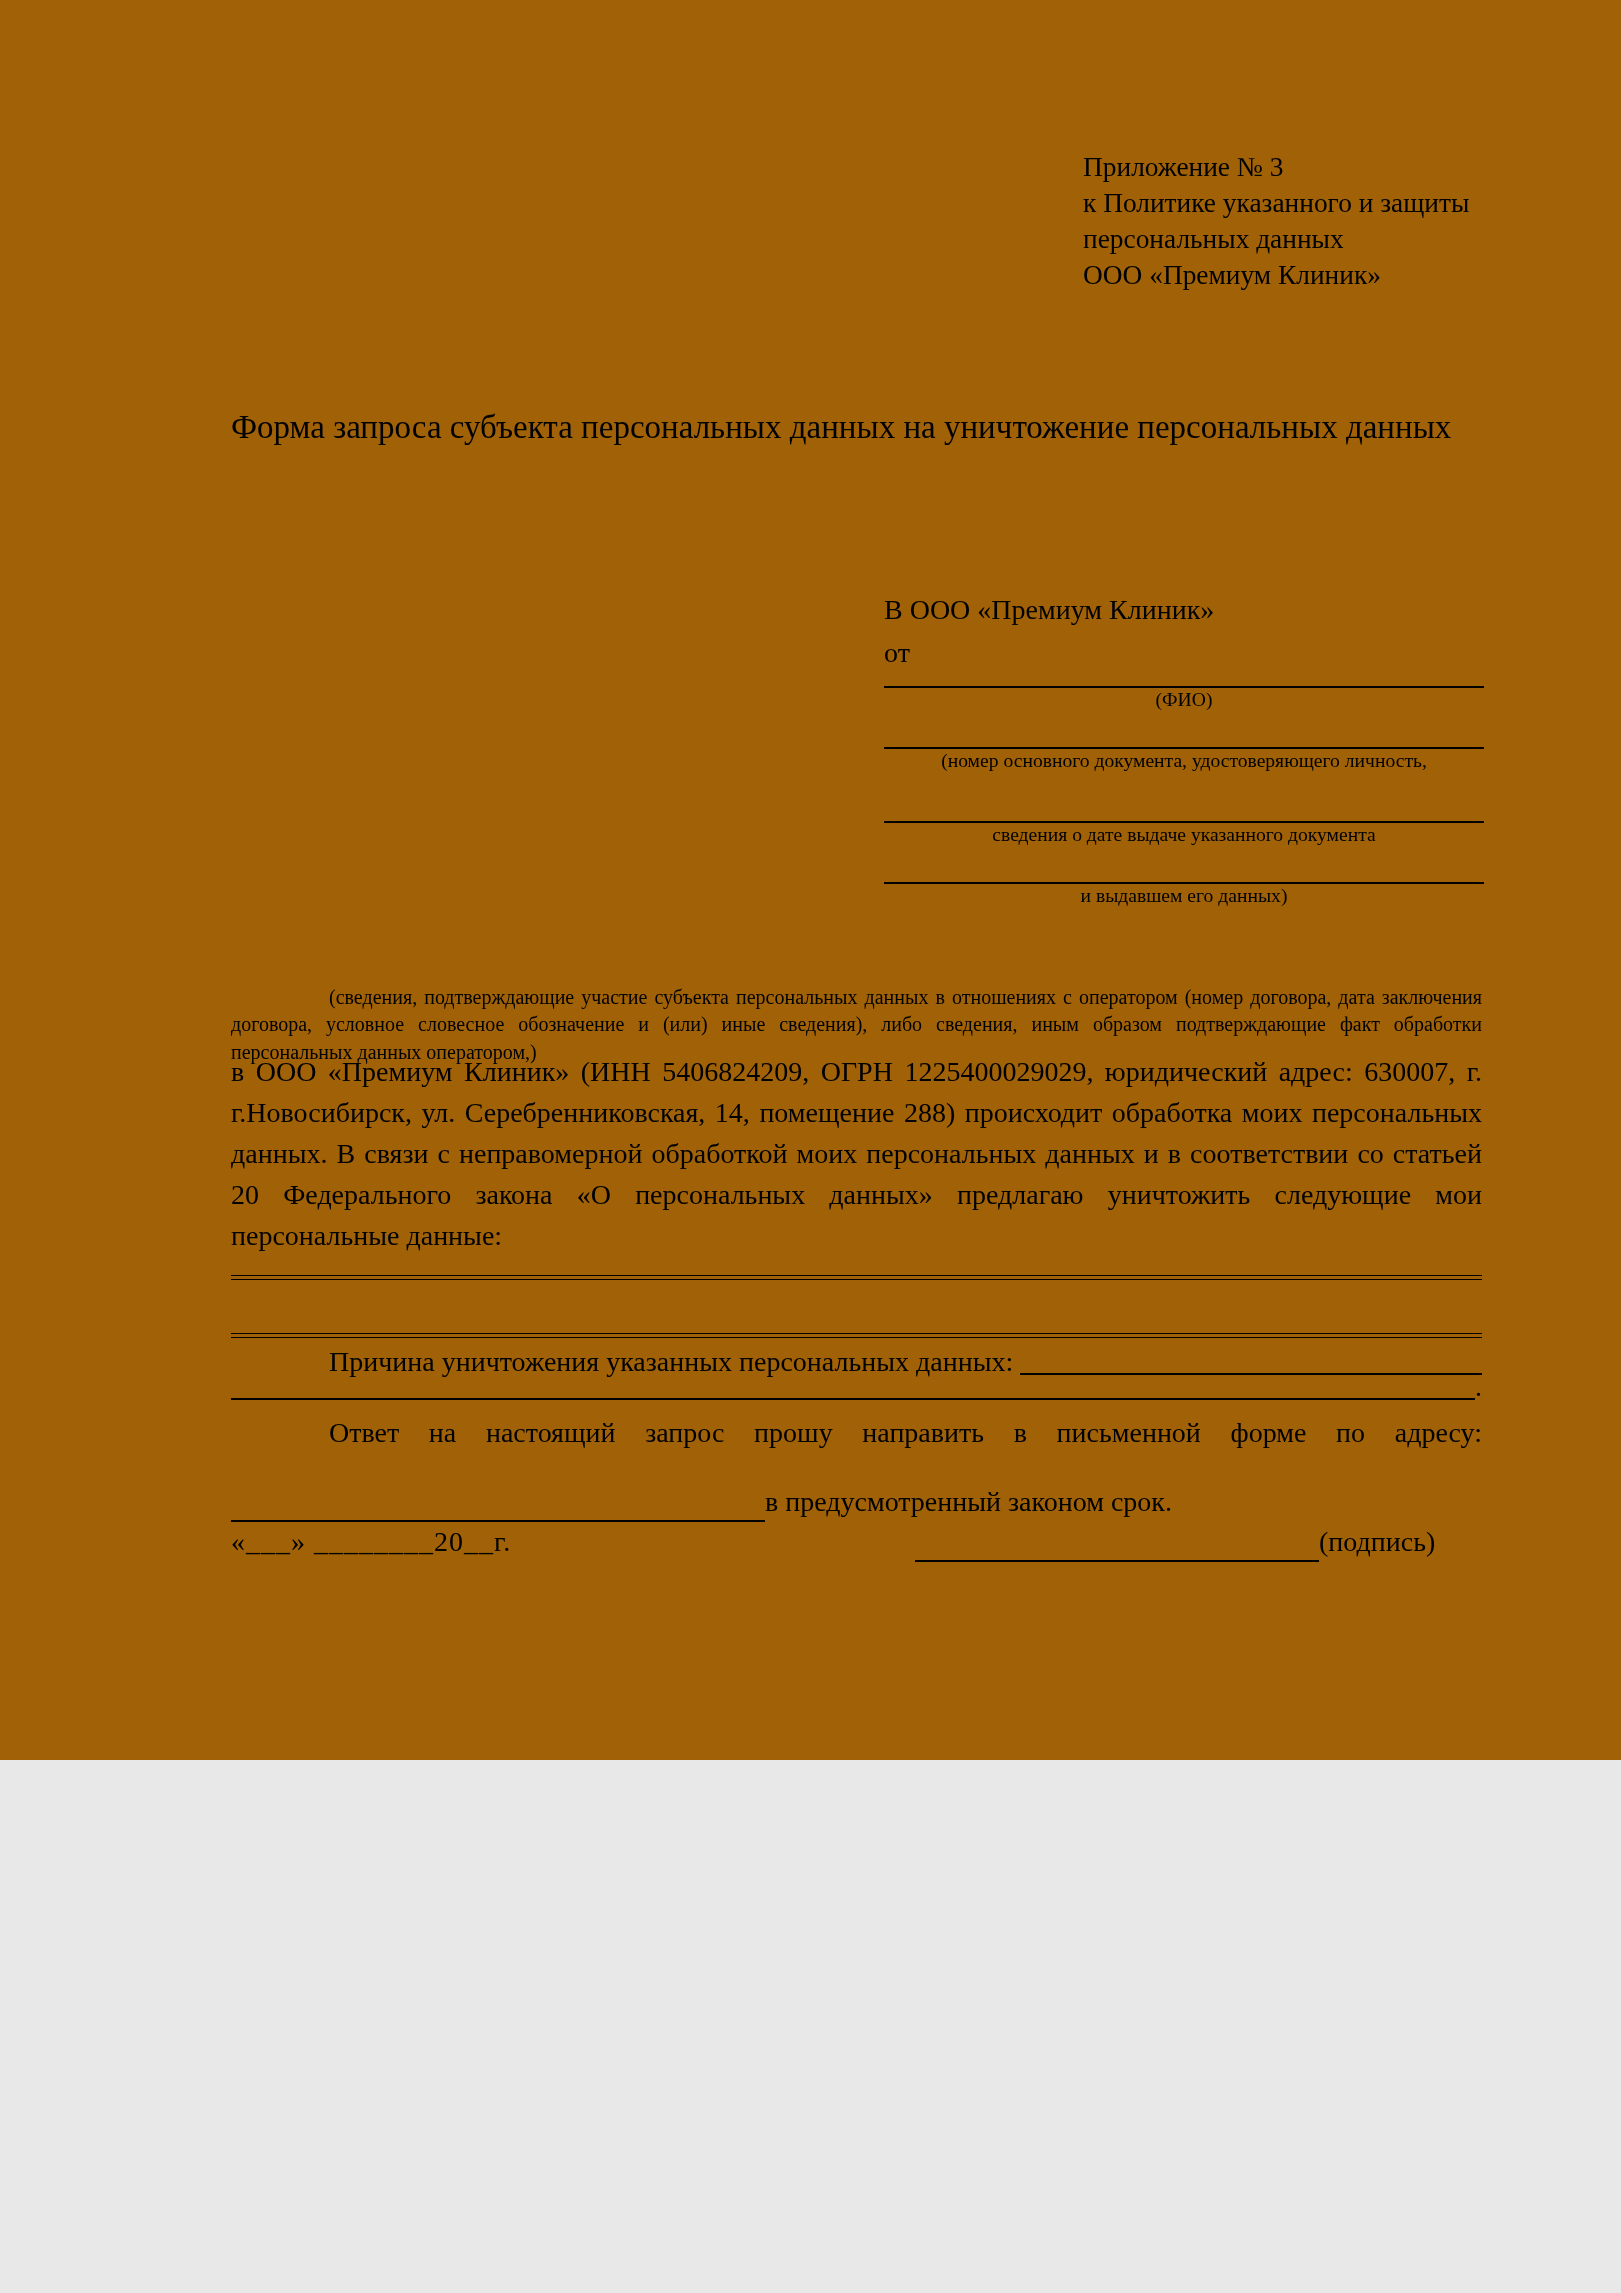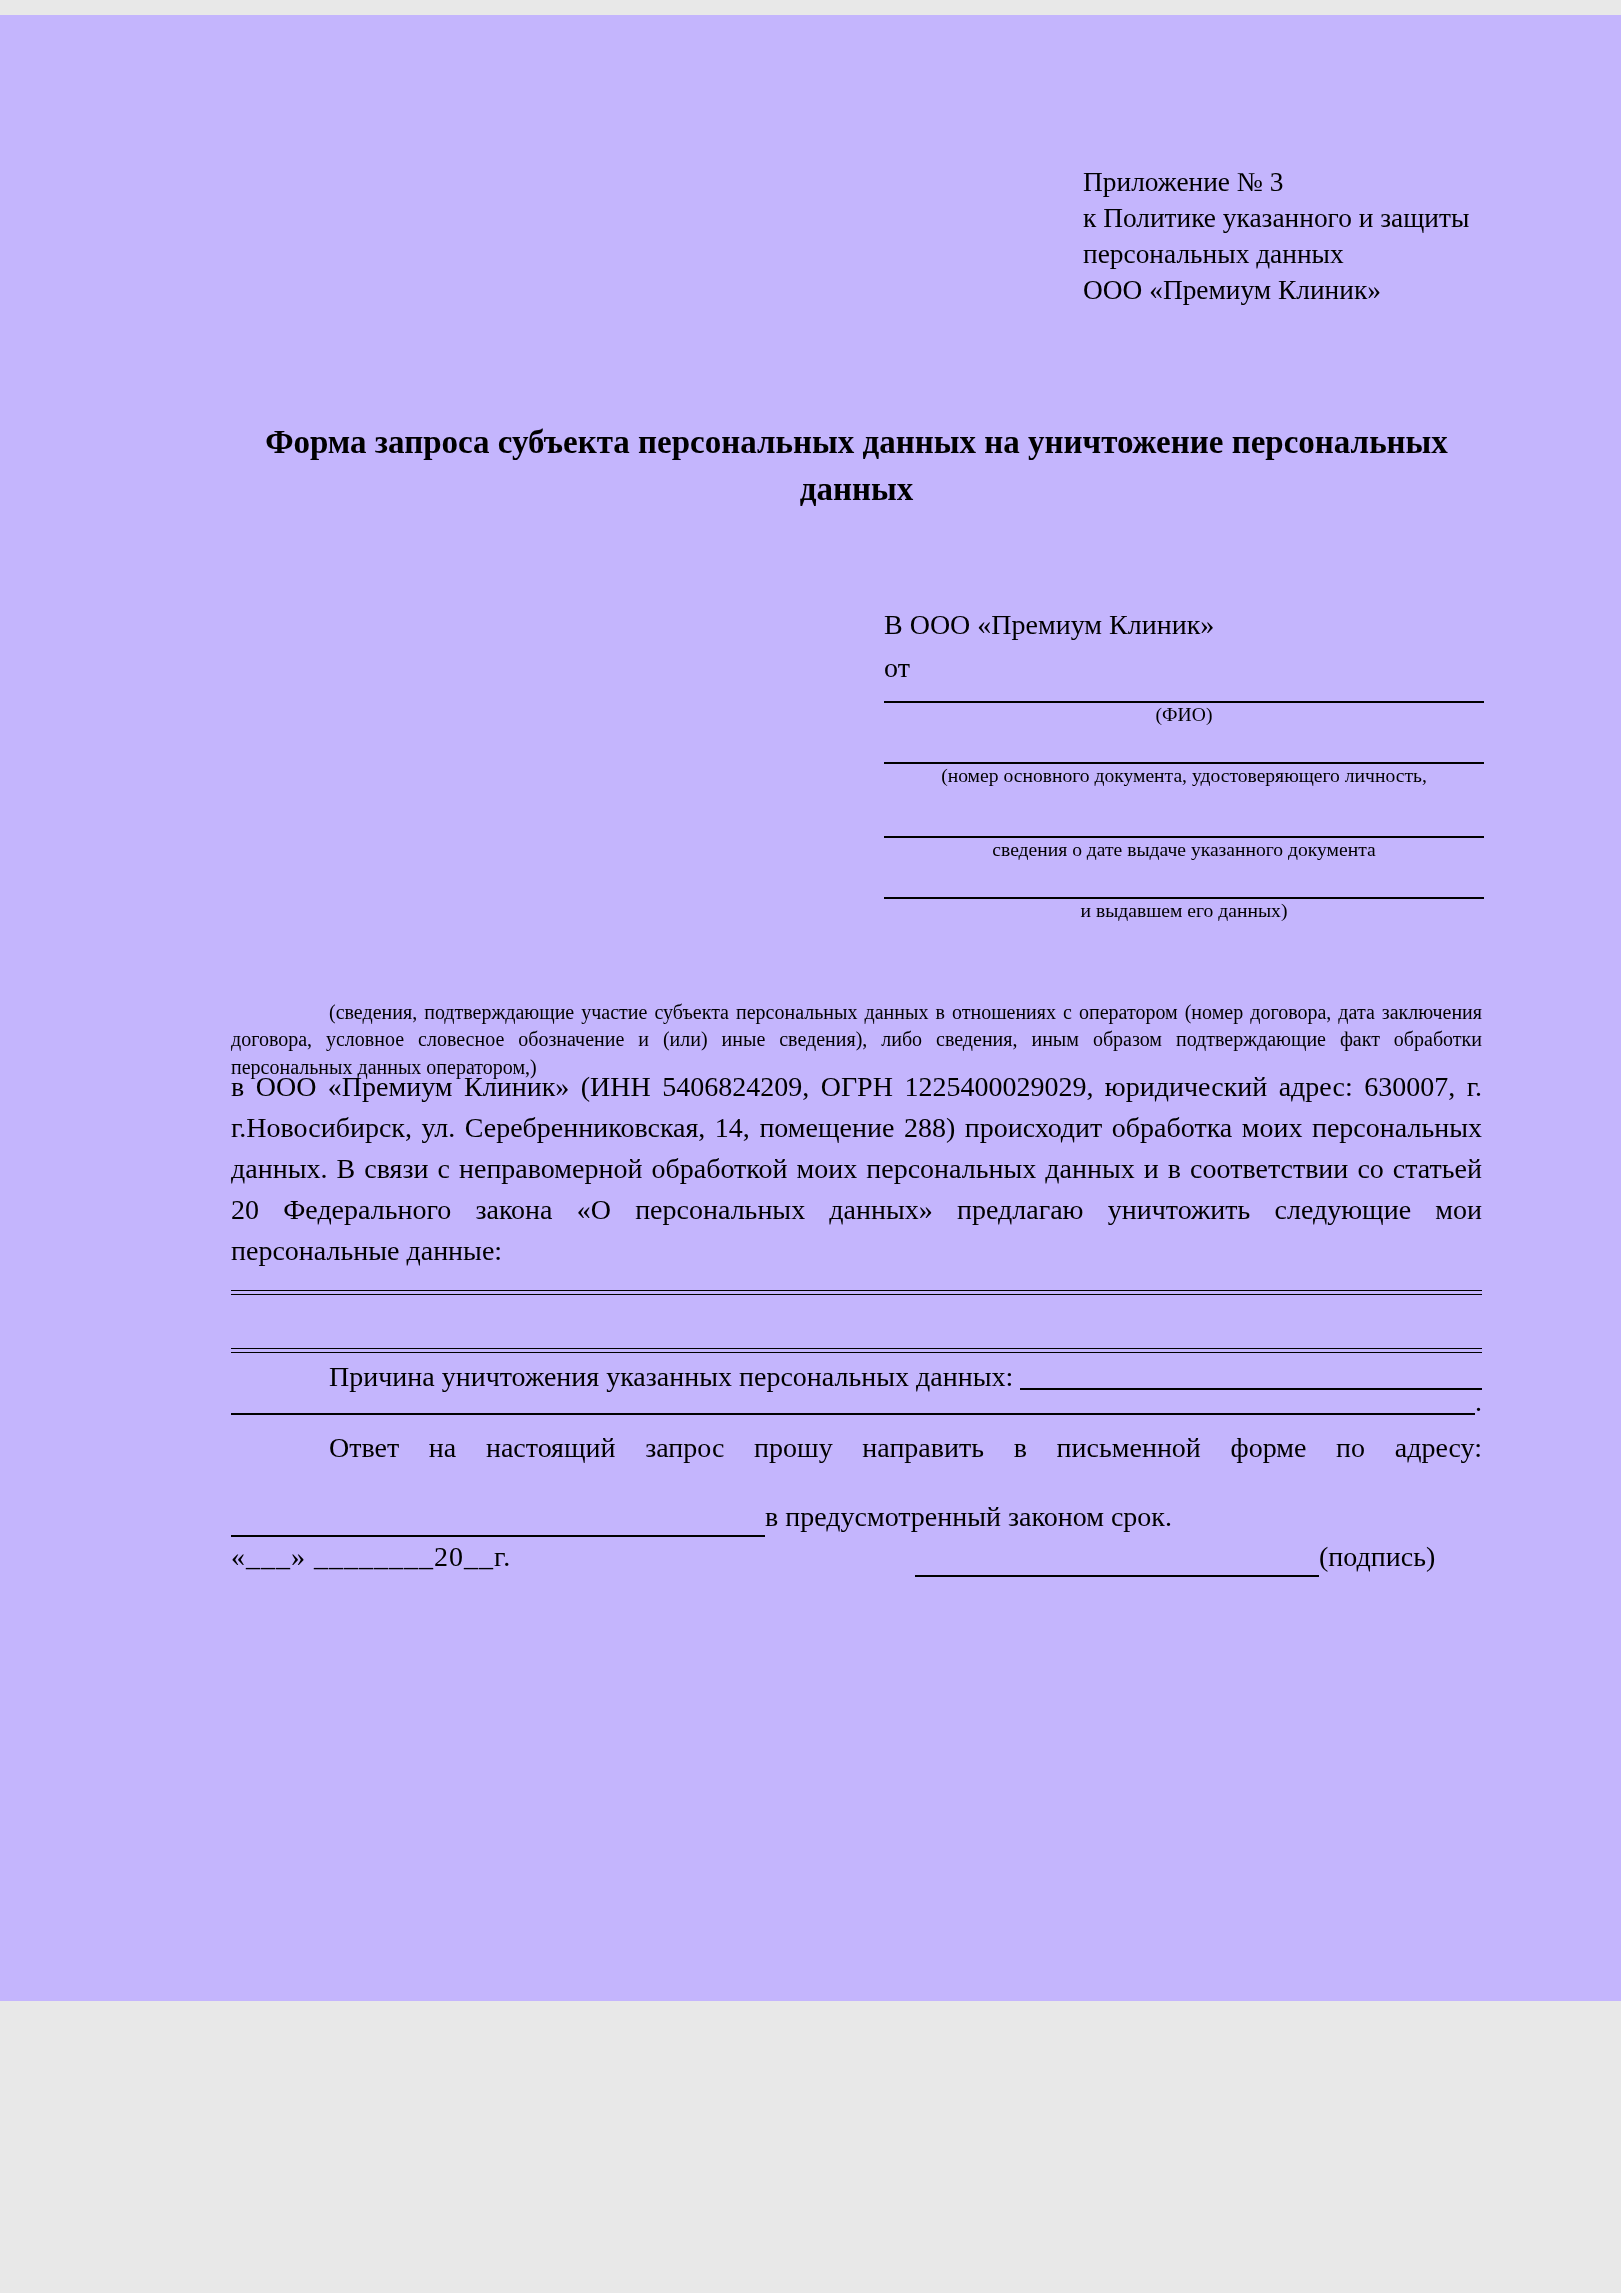--- a/index.html
+++ b/index.html
@@ -1,33 +1,33 @@
 <!DOCTYPE html>
 <html><head>
 <meta charset="utf-8">
 <style>
   html,body{margin:0;padding:0;background:#e8e8e8;}
   .page{
     position:relative;
-    width:1621px;height:1986px;
-    margin:15px auto;
-    background:#c4b5fd;
+    width:1621px;height:1760px;
+    margin:0 auto;
+    background:#a16207;
     color:#000000;
     font-family:"Liberation Serif","DejaVu Serif",serif;
     overflow:hidden;
   }
   
   .header{
     position:absolute;left:1083px;top:149px;
     font-size:27.4px;line-height:36px;white-space:nowrap;
   }
   
   .title{
     position:absolute;left:231px;top:404px;width:1251px;
-    text-align:center;font-weight:bold;
+    text-align:left;font-weight:normal;
     font-size:33px;line-height:47px;
   }
   
   .addressee{
     position:absolute;left:884px;top:588px;width:600px;
     font-size:28px;line-height:43px;
   }
   .fill .rule{border-top:2px solid #000;height:0;}
   .fill .caption{
     text-align:center;font-size:19.6px;line-height:24.5px;white-space:nowrap;

